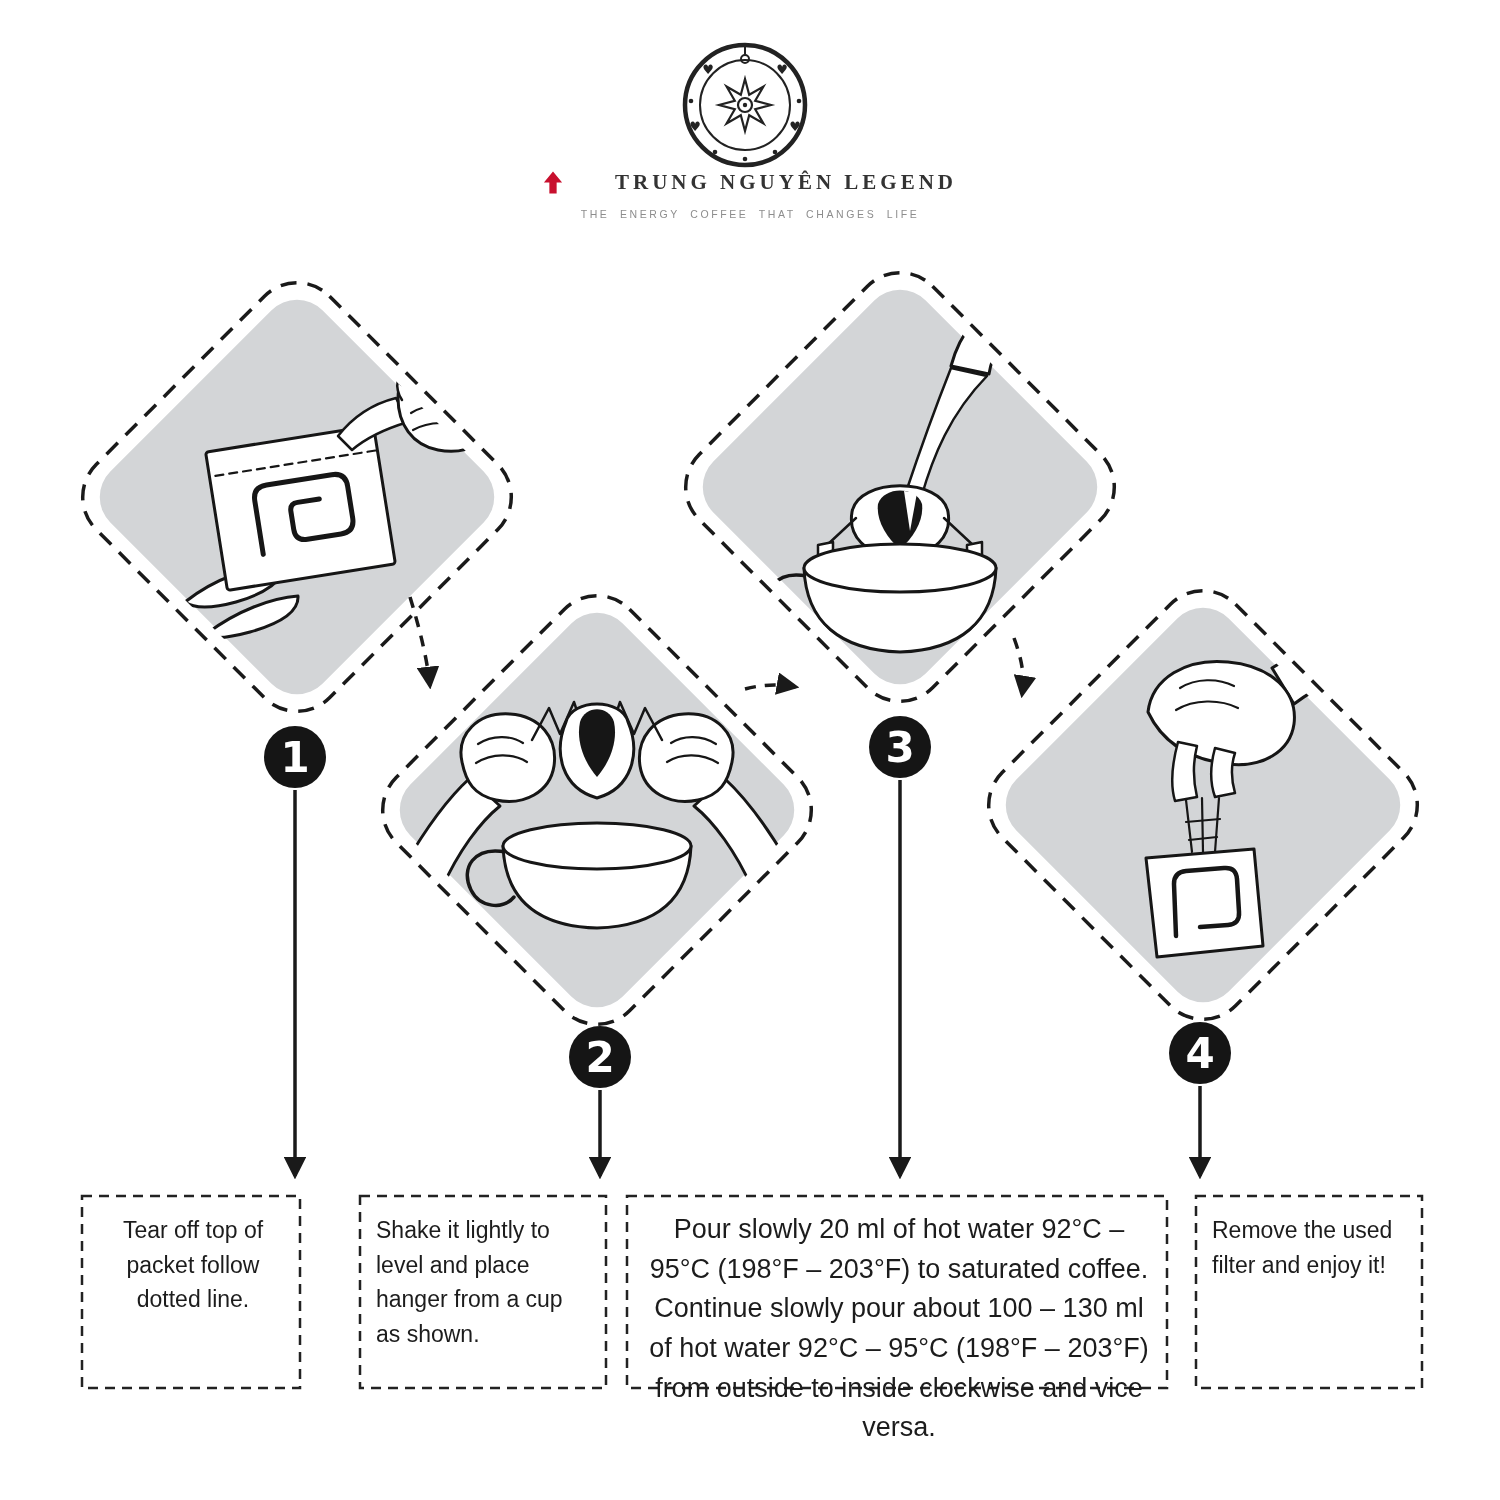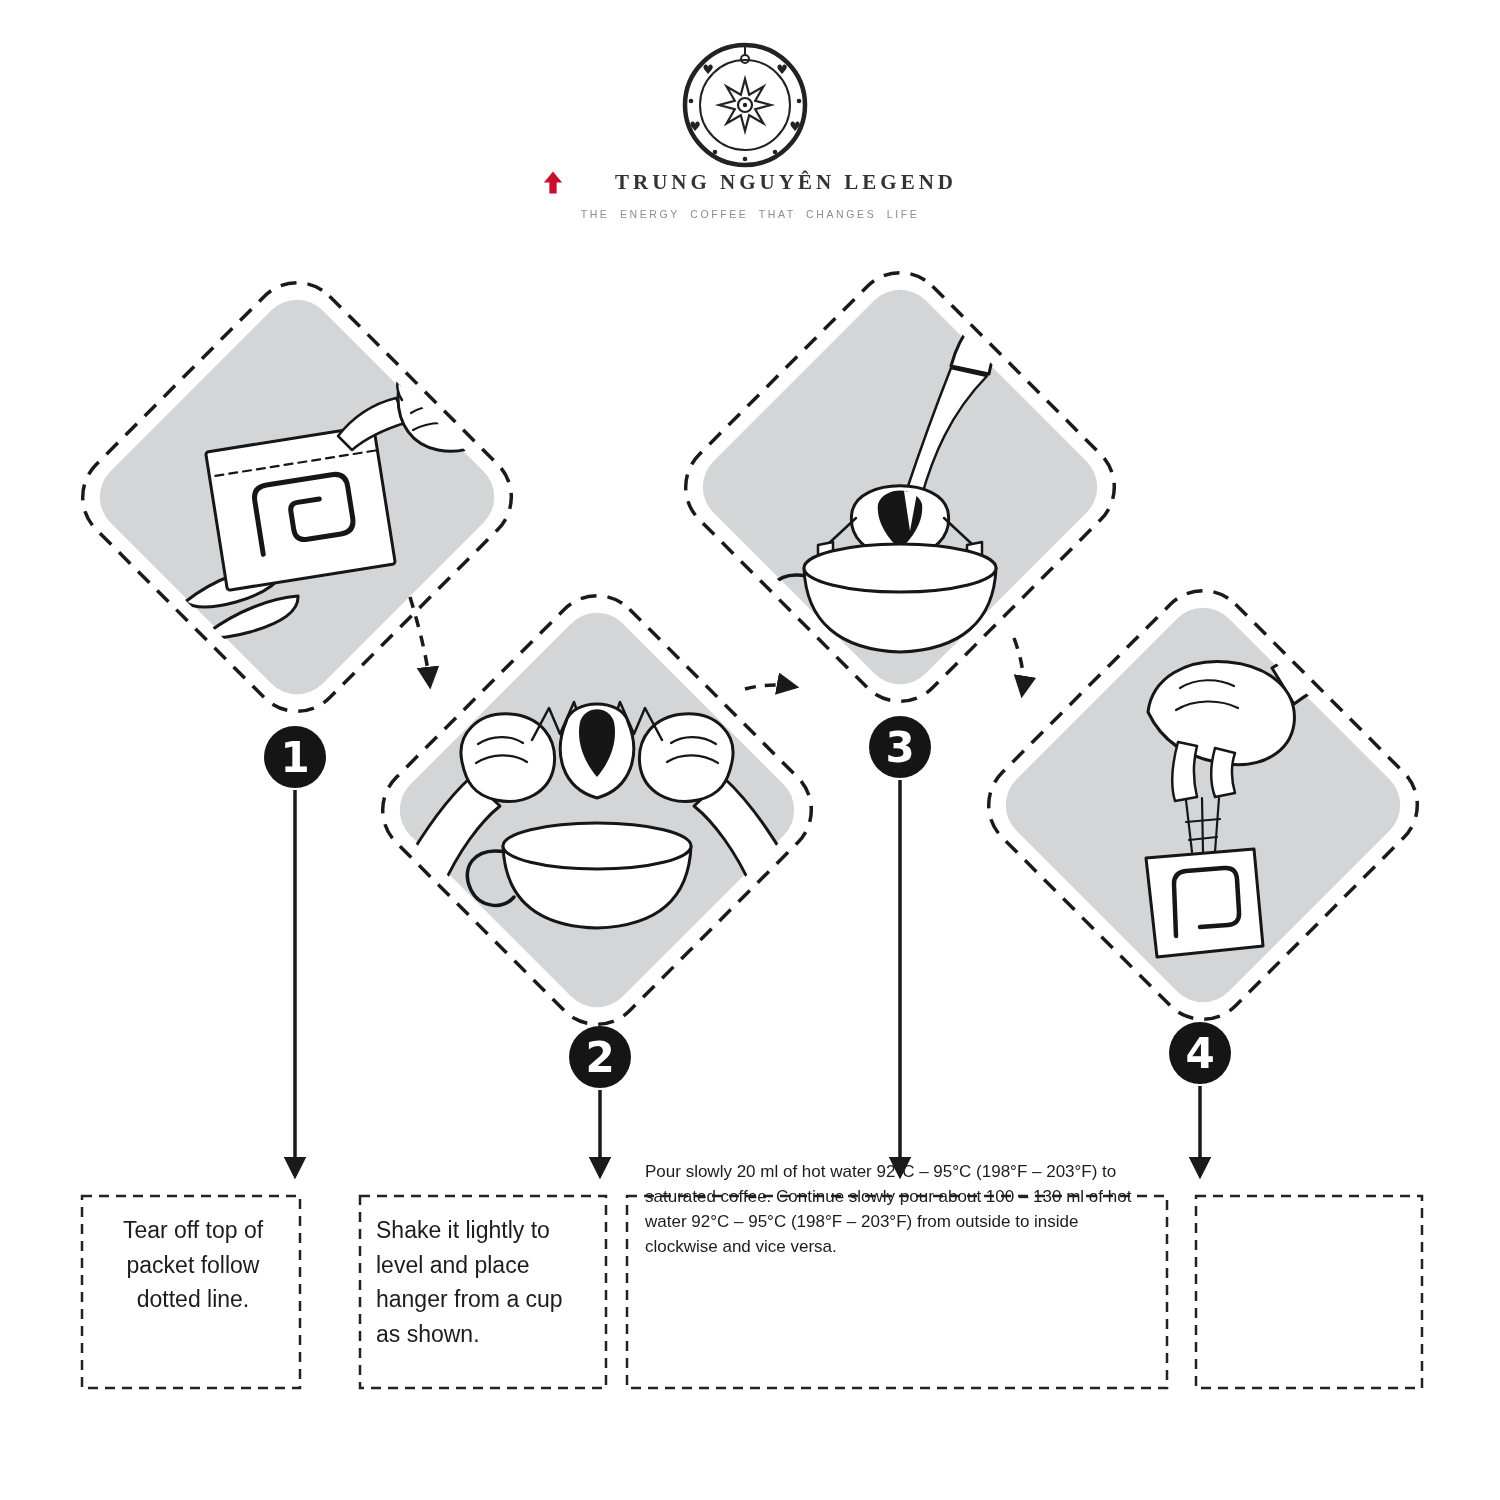--- a/index.html
+++ b/index.html
@@ -173,15 +173,16 @@
     <div class="brand-tagline">THE ENERGY COFFEE THAT CHANGES LIFE</div>
   </div>
 
   <div class="badge" style="left:264px;  top:726px;">1</div>
   <div class="badge" style="left:569px;  top:1026px;">2</div>
   <div class="badge" style="left:869px;  top:716px;">3</div>
   <div class="badge" style="left:1169px; top:1022px;">4</div>
 
   <div class="caption" style="left:98px;   top:1213px; width:190px;text-align:center;">Tear off top of packet follow dotted line.</div>
   <div class="caption" style="left:376px;  top:1213px; width:216px;">Shake it lightly to level and place hanger from a cup as shown.</div>
-  <div class="caption" style="left:645px;  top:1160px; width:508px; font-size:17px; line-height:1.47;">Pour slowly 20 ml of hot water 92°C – 95°C (198°F – 203°F) to saturated coffee. Continue slowly pour about 100 – 130 ml of hot water 92°C – 95°C (198°F – 203°F) from outside to inside clockwise and vice versa.</div>
+  <div class="caption" style="left:645px;  top:1210px; width:508px; font-size:27px; line-height:1.47;text-align:center;">Pour slowly 20 ml of hot water 92°C – 95°C (198°F – 203°F) to saturated coffee. Continue slowly pour about 100 – 130 ml of hot water 92°C – 95°C (198°F – 203°F) from outside to inside clockwise and vice versa.</div>
+  <div class="caption" style="left:1212px; top:1213px; width:198px;">Remove the used filter and enjoy it!</div>
 
 </div>
 
 </body></html>

